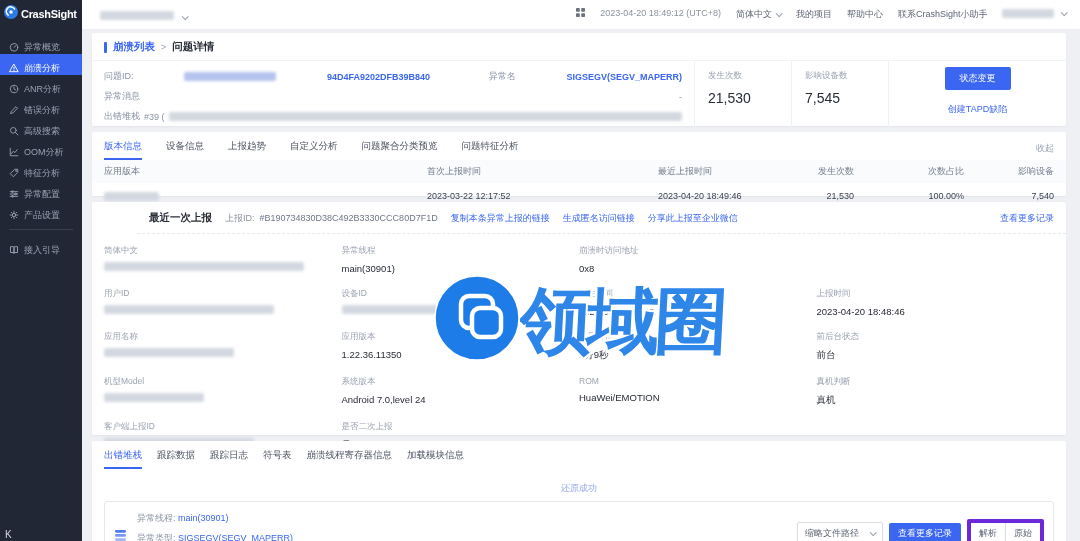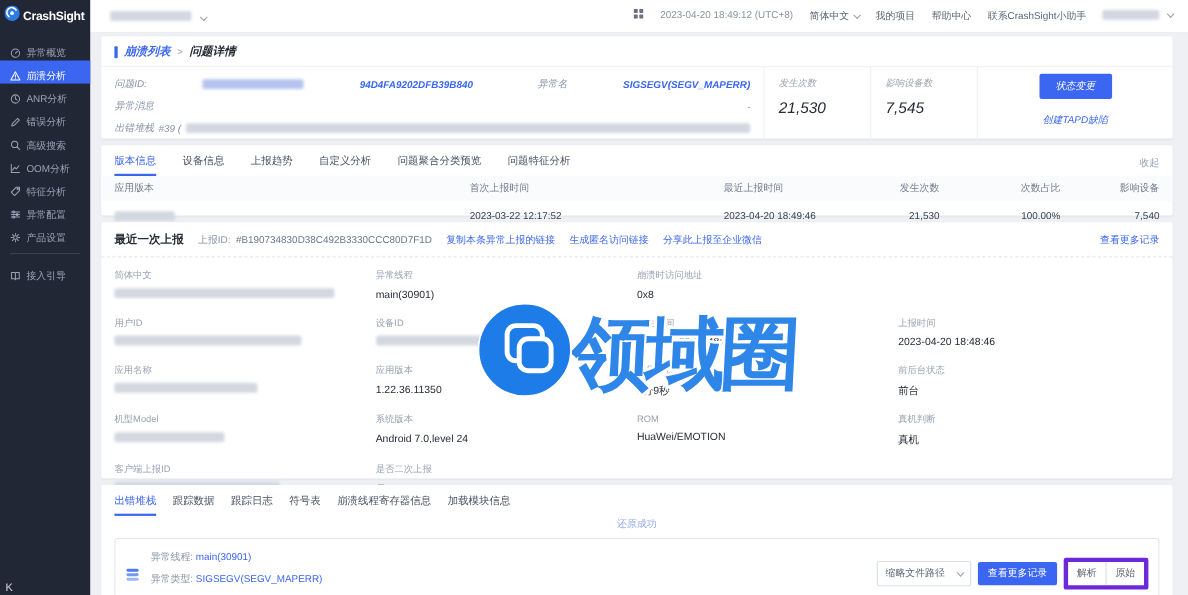--- a/index.html
+++ b/index.html
@@ -23,21 +23,21 @@
   .top-right .dim { color:#8a92a3; }
   .caret { width:5px; height:5px; border-right:1px solid #9aa2b1; border-bottom:1px solid #9aa2b1; transform:rotate(45deg) translateY(-1px); display:inline-block; margin-left:4px; }
 
   
   .red { display:inline-block; height:9px; border-radius:2px; background:#d3d8e0; filter:blur(1.4px); vertical-align:middle; }
   .red.blue { background:#b6c3ef; }
   .red.block { display:block; margin-top:5px; }
 
   
   .card { position:absolute; left:92px; width:974px; background:#fff; border-radius:2px; box-shadow:0 1px 2px rgba(25,35,65,.05); }
-  #card-problem { top:33px; height:93px;font-style:italic; }
+  #card-problem { top:33px; height:93px; }
   #card-version { top:132px; height:64px; }
   #card-lastreport { top:202px; height:233px; }
   #card-stack { top:441px; height:122px; }
 
   
   .bc-row { display:flex; align-items:center; gap:6px; padding:7px 12px 6px; border-bottom:1px solid #f0f2f6; }
   .bc-bar { width:3px; height:11px; background:#3A66F2; border-radius:1px; }
   .bc-parent { font-size:10.5px; font-weight:bold; color:#3A66F2; cursor:pointer; }
   .bc-sep { font-size:9px; color:#9aa2b1; }
   .bc-current { font-size:10.5px; font-weight:bold; color:#262b35; }
@@ -64,31 +64,31 @@
   .tab.active::after { content:""; position:absolute; left:0; right:0; bottom:0; height:2px; background:#3A66F2; }
   .collapse-link { margin-left:auto; font-size:9px; color:#98a0ae; cursor:pointer; padding-top:2px; }
 
   
   .t-head, .t-row { display:grid; grid-template-columns:323px 231px 106px 90px 110px 90px; padding:5px 12px; font-size:9px; }
   .t-head { background:#fafbfd; color:#737c8c; }
   .t-row { color:#3a4150; padding:8px 12px; align-items:center; }
   .num { text-align:right; }
 
   
-  .lr-head { display:flex; align-items:center; gap:13px; padding:9px 12px 8px; border-bottom:1px dashed #e6e9ef; white-space:nowrap; }
+  .lr-head { display:flex; align-items:center; gap:13px; padding:9px 12px 8px; border-bottom:1px dashed #e6e9ef; white-space:nowrap;margin-left:45px; }
   .lr-title { font-size:10.5px; font-weight:bold; color:#262b35; }
   .lr-id-label { font-size:9px; color:#8b93a3; }
   .lr-id { font-size:9px; color:#6e7687; margin-left:-8px; }
   .lr-more { margin-left:auto; }
   .fields { display:grid; grid-template-columns:repeat(4,1fr); padding:11px 12px 0; row-gap:14px; }
   .f-label { font-size:8.5px; color:#9aa2b1; min-height:9px; }
   .f-value { font-size:9.5px; color:#262b35; margin-top:6px; min-height:10px; }
 
   
-  .restore { text-align:center; font-size:9px; color:#93a8ef; margin:1px 0 6px; cursor:pointer; }
+  .restore { text-align:center; font-size:9px; color:#93a8ef; margin:13px 0 6px; cursor:pointer; }
   .stack-box { margin:0 12px; border:1px solid #e4e7ed; border-radius:3px; position:relative; height:66px; padding:6px 10px; }
   .stack-lines { margin-left:22px; }
   .s-line { font-size:9px; line-height:20px; color:#8a93a3; white-space:nowrap; }
   .s-line .v { color:#3A66F2; }
   .stack-icon { position:absolute; left:9px; top:26px; }
   .stack-controls { position:absolute; right:9px; top:17px; display:flex; align-items:center; gap:6px; }
   .dd { border:1px solid #d8dde6; border-radius:2px; font-size:9px; color:#5b6373; padding:4px 7px; display:flex; gap:7px; align-items:center; cursor:pointer; }
   .btn-primary { background:#3A66F2; color:#fff; font-size:9px; padding:4px 9px; border-radius:2px; display:flex; align-items:center; cursor:pointer; }
   .toggle { display:flex; border:4px solid #6d28d9; border-radius:2px; }
   .toggle span { font-size:9px; color:#5b6373; padding:4px 8px; display:flex; align-items:center; cursor:pointer; }

